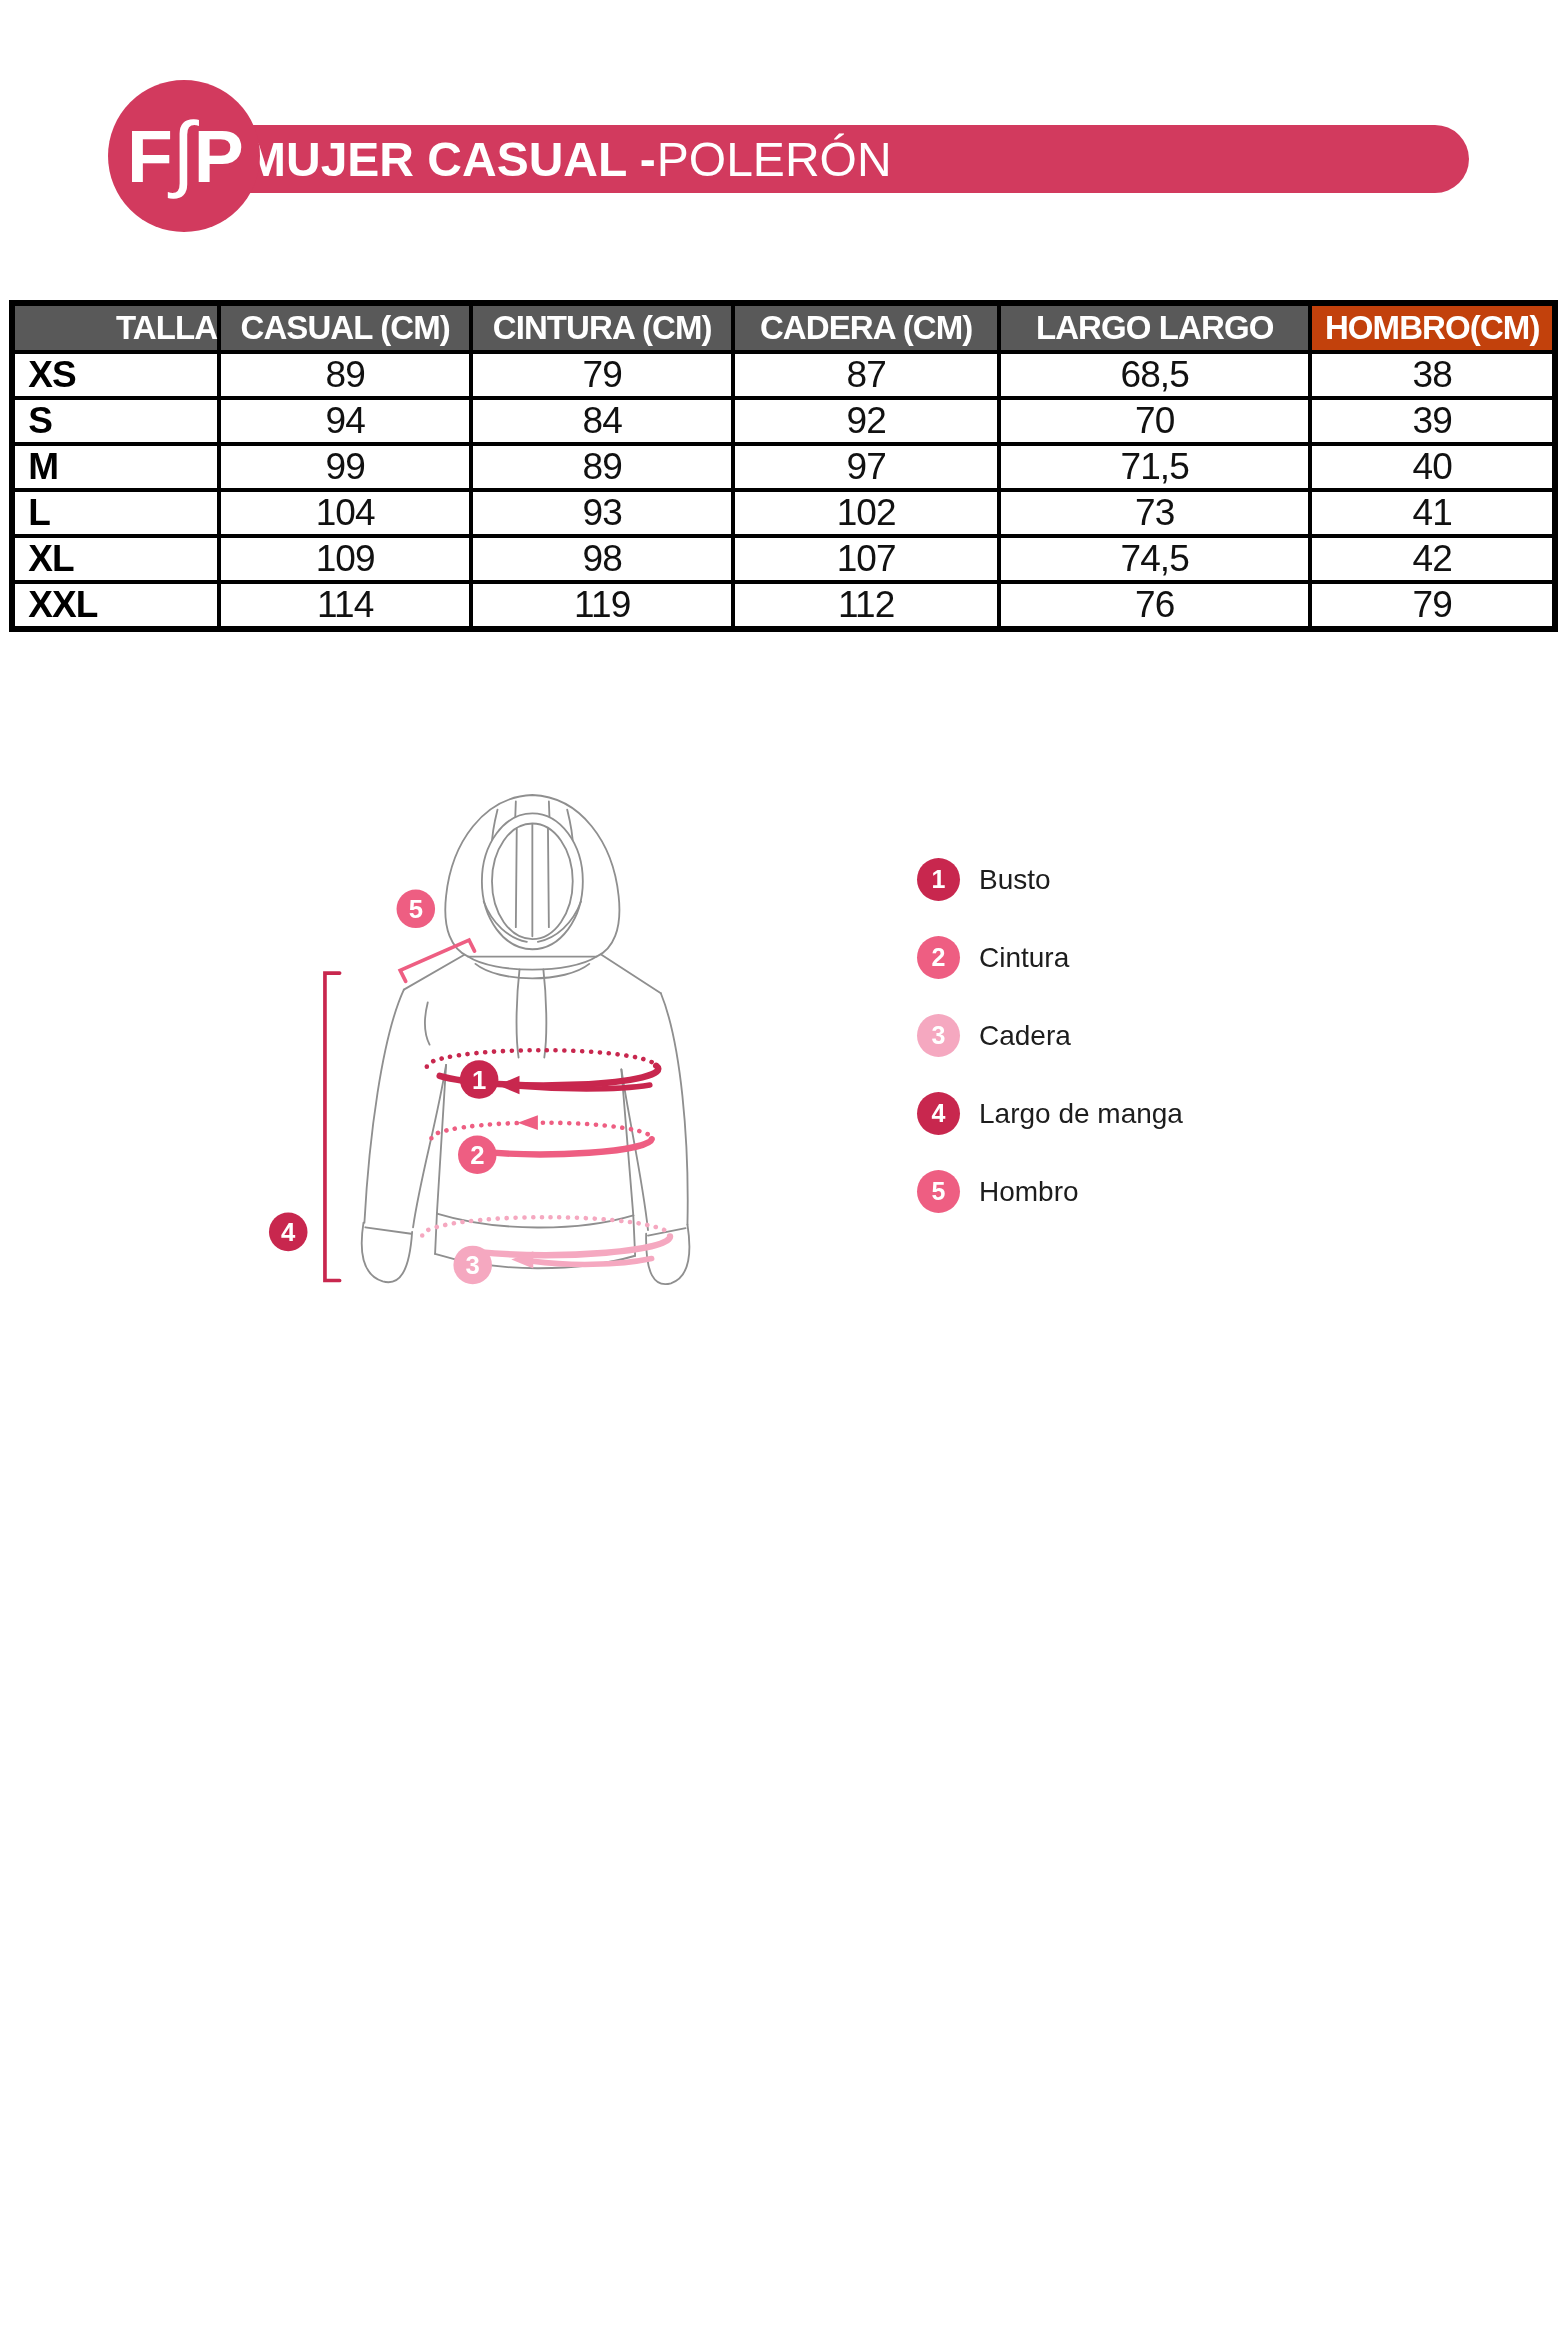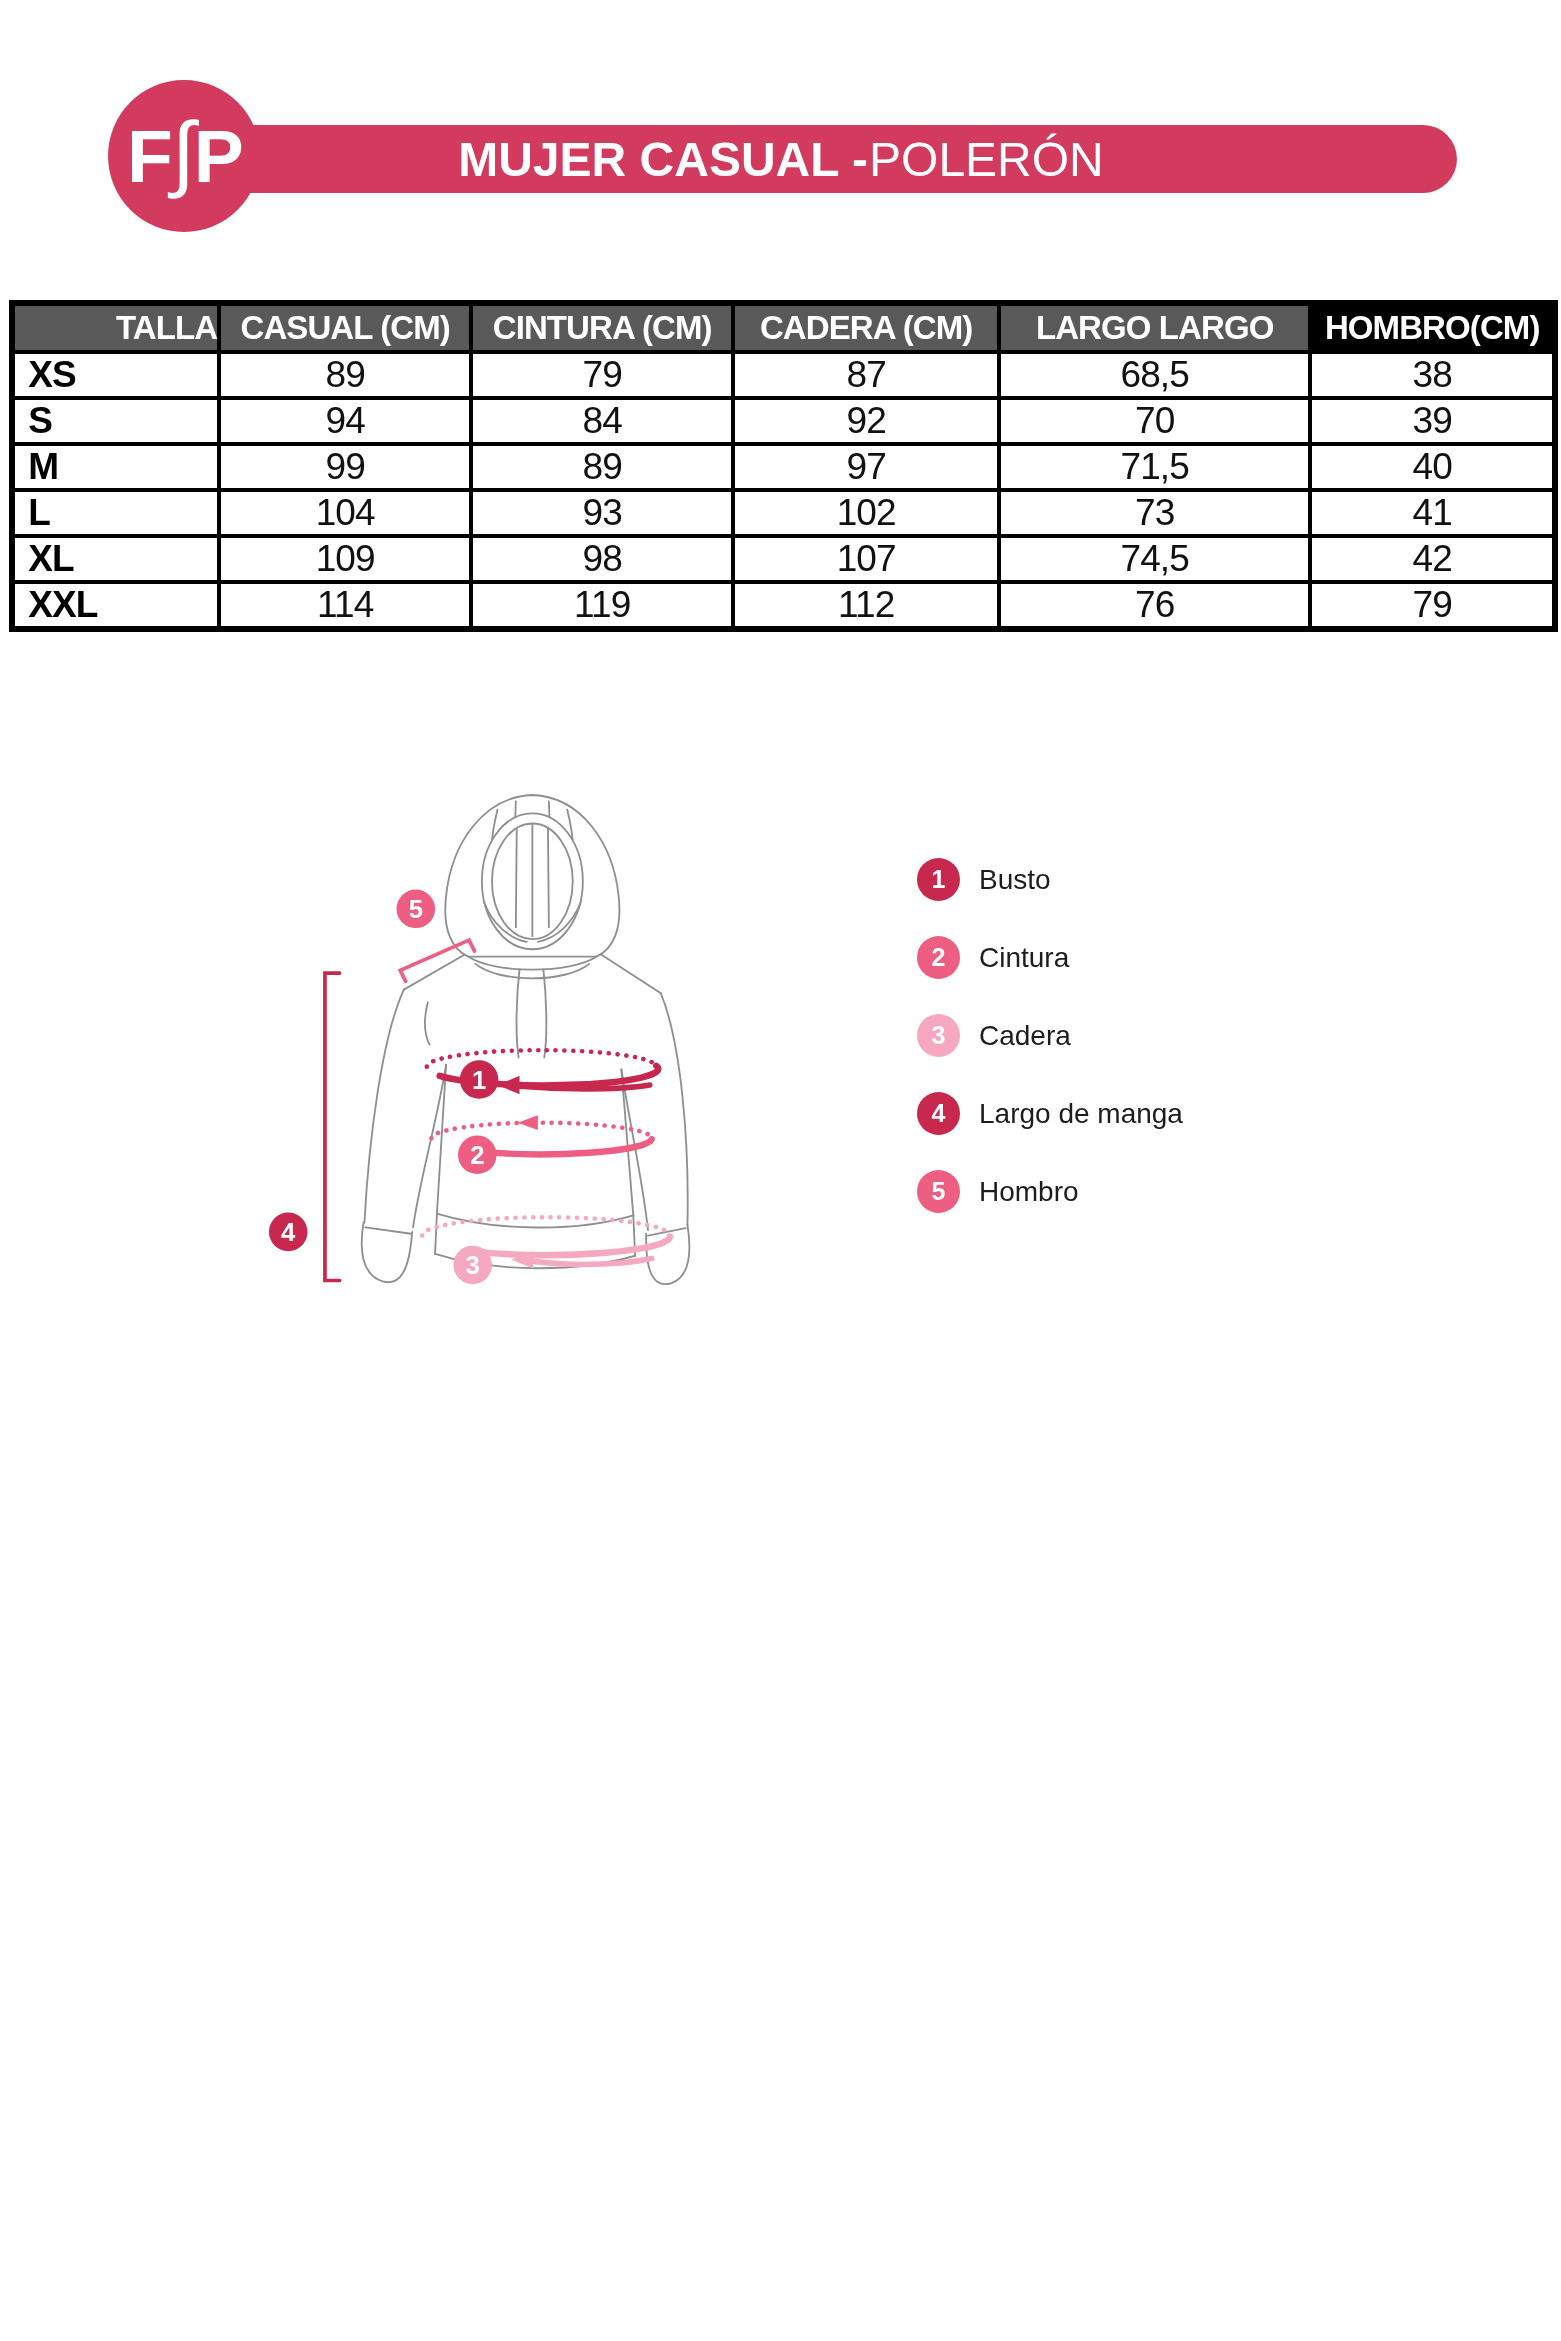--- a/index.html
+++ b/index.html
@@ -10,22 +10,22 @@
   }
   
   .logo-circle {
     position:absolute; left:108px; top:80px; width:152px; height:152px;
     border-radius:50%; display:flex; align-items:center; justify-content:center;
     z-index:2; letter-spacing:-2.8px;
   }
   .logo-circle .lf, .logo-circle .lp { color:#fff; font-size:75px; font-weight:700; }
   .logo-circle .ls { color:#fff; font-size:84px; font-weight:400; margin:0 1.8px; transform:translateY(-3.7px); }
   .banner {
-    position:absolute; left:234px; top:125px; width:1223px; height:68px;
-    border-radius:0 34px 34px 0; display:flex; align-items:center; justify-content:center;
+    position:absolute; left:246px; top:125px; width:1223px; height:68px;
+    border-radius:0 34px 34px 0; display:flex; align-items:center; justify-content:flex-start;
     padding-right:129px; z-index:1;
   }
   .banner .t-bold  { color:#fff; font-size:48px; font-weight:700; letter-spacing:0px; }
   .banner .t-light { color:#fff; font-size:48px; font-weight:400; margin-left:1px; }
   
   table.size-table {
     position:absolute; left:9.2px; top:300px; width:1543px;
     border-collapse:collapse; table-layout:fixed;
     border:6.4px solid #000;
   }
@@ -84,21 +84,21 @@
         <col style="width:311px">
         <col style="width:245px">
     </colgroup>
     <thead>
         <tr>
           <th style="background: rgb(89, 89, 89);">TALLA</th>
           <th style="background: rgb(89, 89, 89);">CASUAL (CM)</th>
           <th style="background: rgb(89, 89, 89);">CINTURA (CM)</th>
           <th style="background: rgb(89, 89, 89);">CADERA (CM)</th>
           <th style="background: rgb(89, 89, 89);">LARGO LARGO</th>
-          <th style="background: #000000; text-align: center;">HOMBRO(CM)</th>
+          <th style="background: #c2410c; text-align: center;">HOMBRO(CM)</th>
         </tr>
       </thead>
     <tbody>
         <tr>
           <th>XS</th>
           <td>89</td>
           <td>79</td>
           <td>87</td>
           <td>68,5</td>
           <td>38</td>

